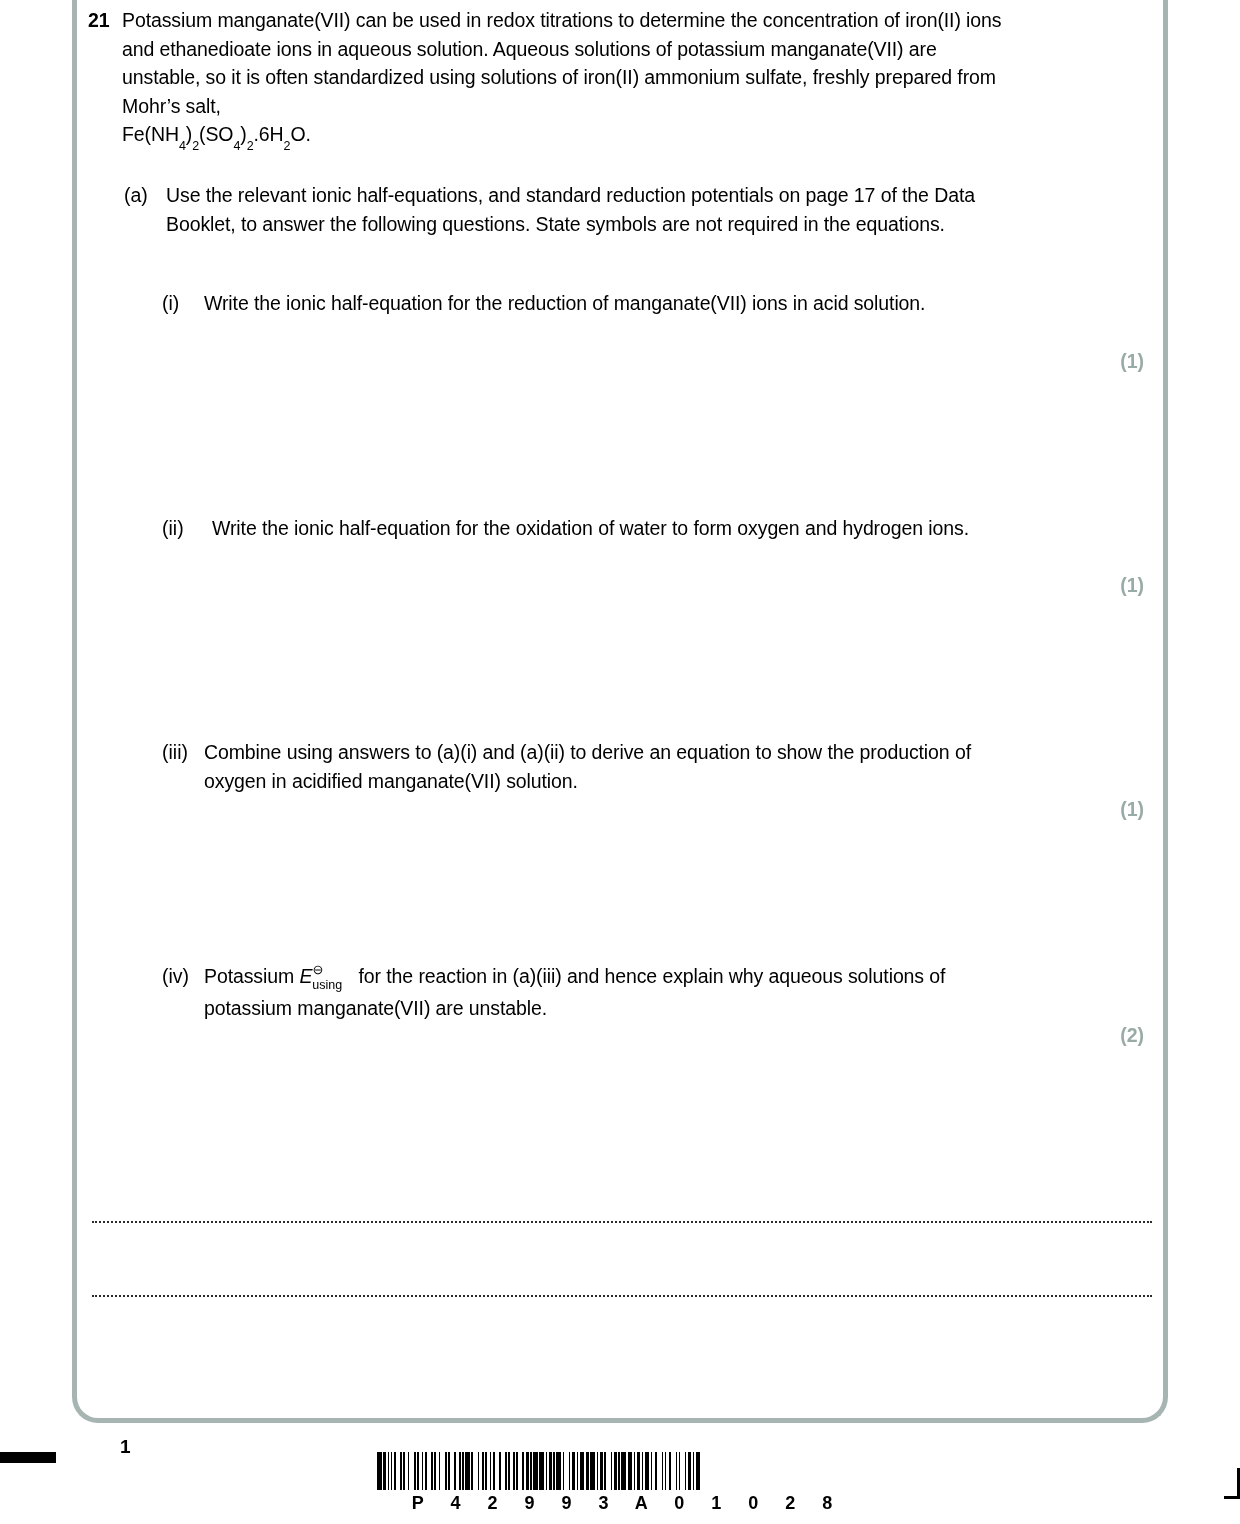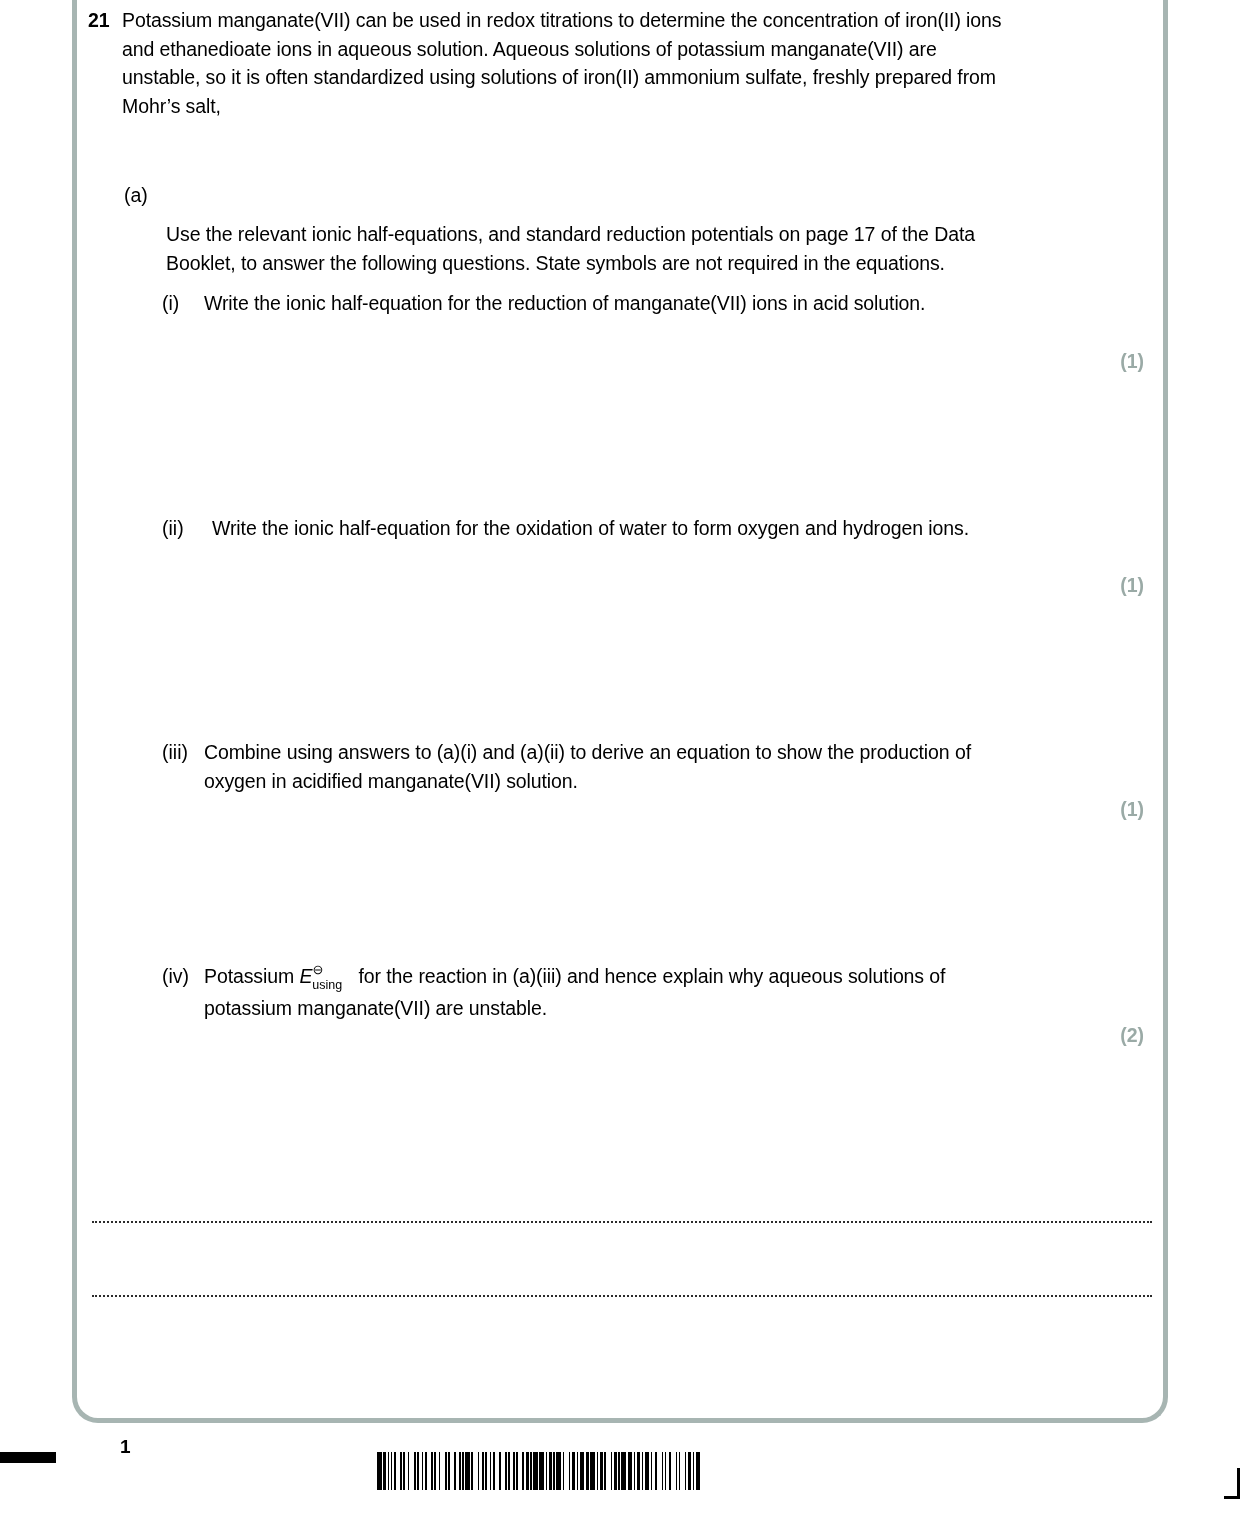--- a/index.html
+++ b/index.html
@@ -68,21 +68,21 @@
     flex: 0 0 auto;
   }
 
   
   #stem { left: 88px; top: 6px; width: 930px; }
   #stem .qtext { width: 880px; }
 
   
   #part-a { left: 124px; top: 181px; width: 900px; }
   #part-a .lbl { width: 42px; }
-  #part-a .qtext { width: 845px; margin-top: 39px; }
+  #part-a .qtext { width: 845px; }
 
   
   .roman { left: 162px; width: 870px; }
   .roman .lbl { width: 42px; }
   .roman .qtext { width: 848px; }
 
   #part-i   { top: 289px; }
   #part-ii  { top: 514px; gap: 8px; }
   #part-iii { top: 738px; }
   #part-iv  { top: 962px; }
@@ -206,20 +206,23 @@
 <div class="page">
 
   <div class="answer-frame"></div>
 
   <div class="content">
 
     <div class="qblock" id="stem">
       <div class="qnum">21</div>
       <div class="qtext">
         <span>Potassium manganate(VII) can be used in redox titrations to determine the concentration of iron(II) ions and ethanedioate ions in aqueous solution.  Aqueous solutions of potassium manganate(VII) are unstable, so it is often standardized using solutions of iron(II) ammonium sulfate, freshly prepared from Mohr’s salt,</span>
+        <div>
+          <span>Fe(NH</span><sub>4</sub><span>)</span><sub>2</sub><span>(SO</span><sub>4</sub><span>)</span><sub>2</sub><span>.6H</span><sub>2</sub><span>O.</span>
+        </div>
       </div>
     </div>
 
     <div class="qblock" id="part-a">
       <div class="lbl">(a)</div>
       <div class="qtext">Use the relevant ionic half-equations, and standard reduction potentials on page 17 of the Data Booklet, to answer the following questions.  State symbols are not required in the equations.</div>
     </div>
 
     <div class="qblock roman" id="part-i">
       <div class="lbl">(i)</div>
@@ -393,15 +396,16 @@
         <i class="w" style="width:4.65px"></i>
         <i class="" style="width:1.55px"></i>
         <i class="w" style="width:1.55px"></i>
         <i class="" style="width:3.10px"></i>
         <i class="w" style="width:1.55px"></i>
         <i class="" style="width:1.55px"></i>
         <i class="w" style="width:1.55px"></i>
         <i class="" style="width:4.65px"></i>
         <i class="w" style="width:1.55px"></i>
       </div>
+    <div class="barcode-text">P 4 2 9 9 3 A 0 1 0 2 8</div>
   </div>
 
 </div>
 
 </body></html>

